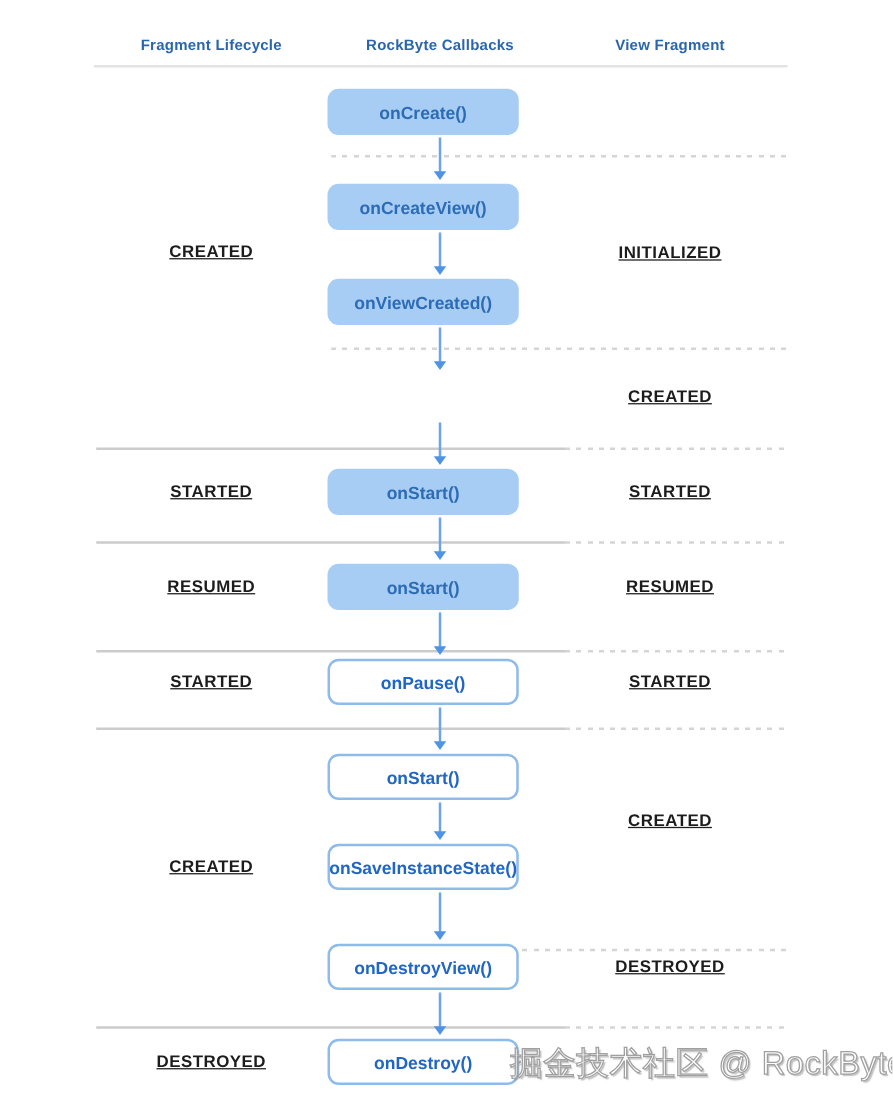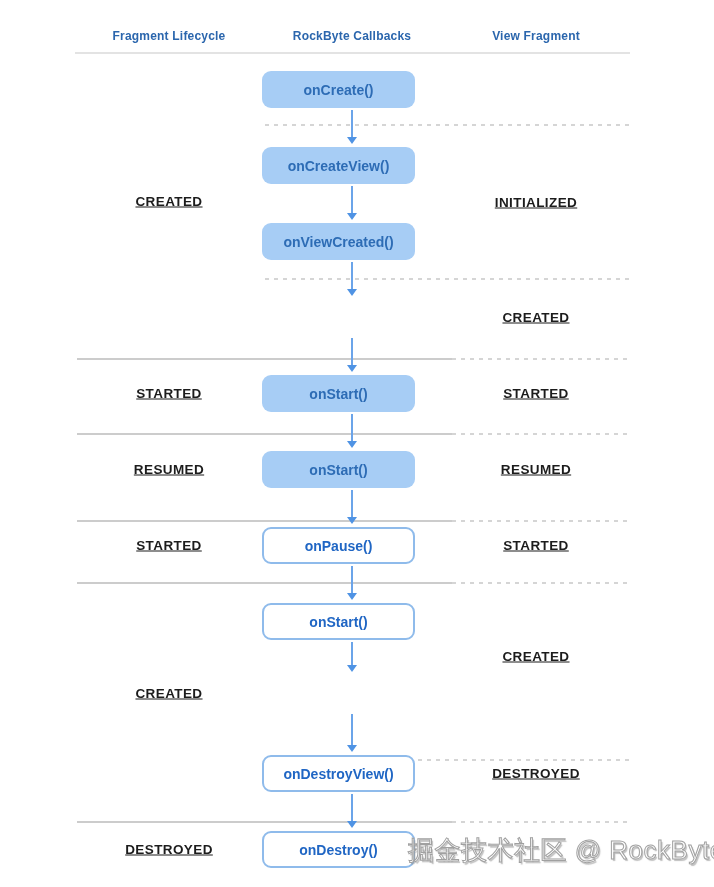--- a/index.html
+++ b/index.html
@@ -81,20 +81,21 @@
   <div class="hline solid" style="top:821px;left:77px;width:375px"></div>
   <div class="hline dashed" style="top:821px;left:452px;width:178px"></div>
 
   <div class="cb filled" style="top:71px">onCreate()</div>
   <div class="cb filled" style="top:223px">onViewCreated()</div>
   <div class="cb filled" style="top:147px">onCreateView()</div>
   <div class="cb filled" style="top:375px">onStart()</div>
   <div class="cb filled" style="top:451px">onStart()</div>
   <div class="cb outline" style="top:527px">onPause()</div>
   <div class="cb outline" style="top:603px">onStart()</div>
+  <div class="cb outline" style="top:675px">onSaveInstanceState()</div>
   <div class="cb outline" style="top:755px">onDestroyView()</div>
   <div class="cb outline" style="top:831px">onDestroy()</div>
 
   <div class="arrow" style="top:110px;height:28px"></div>
   <div class="arrow" style="top:186px;height:28px"></div>
   <div class="arrow" style="top:262px;height:28px"></div>
   <div class="arrow" style="top:338px;height:28px"></div>
   <div class="arrow" style="top:414px;height:28px"></div>
   <div class="arrow" style="top:490px;height:28px"></div>
   <div class="arrow" style="top:566px;height:28px"></div>

